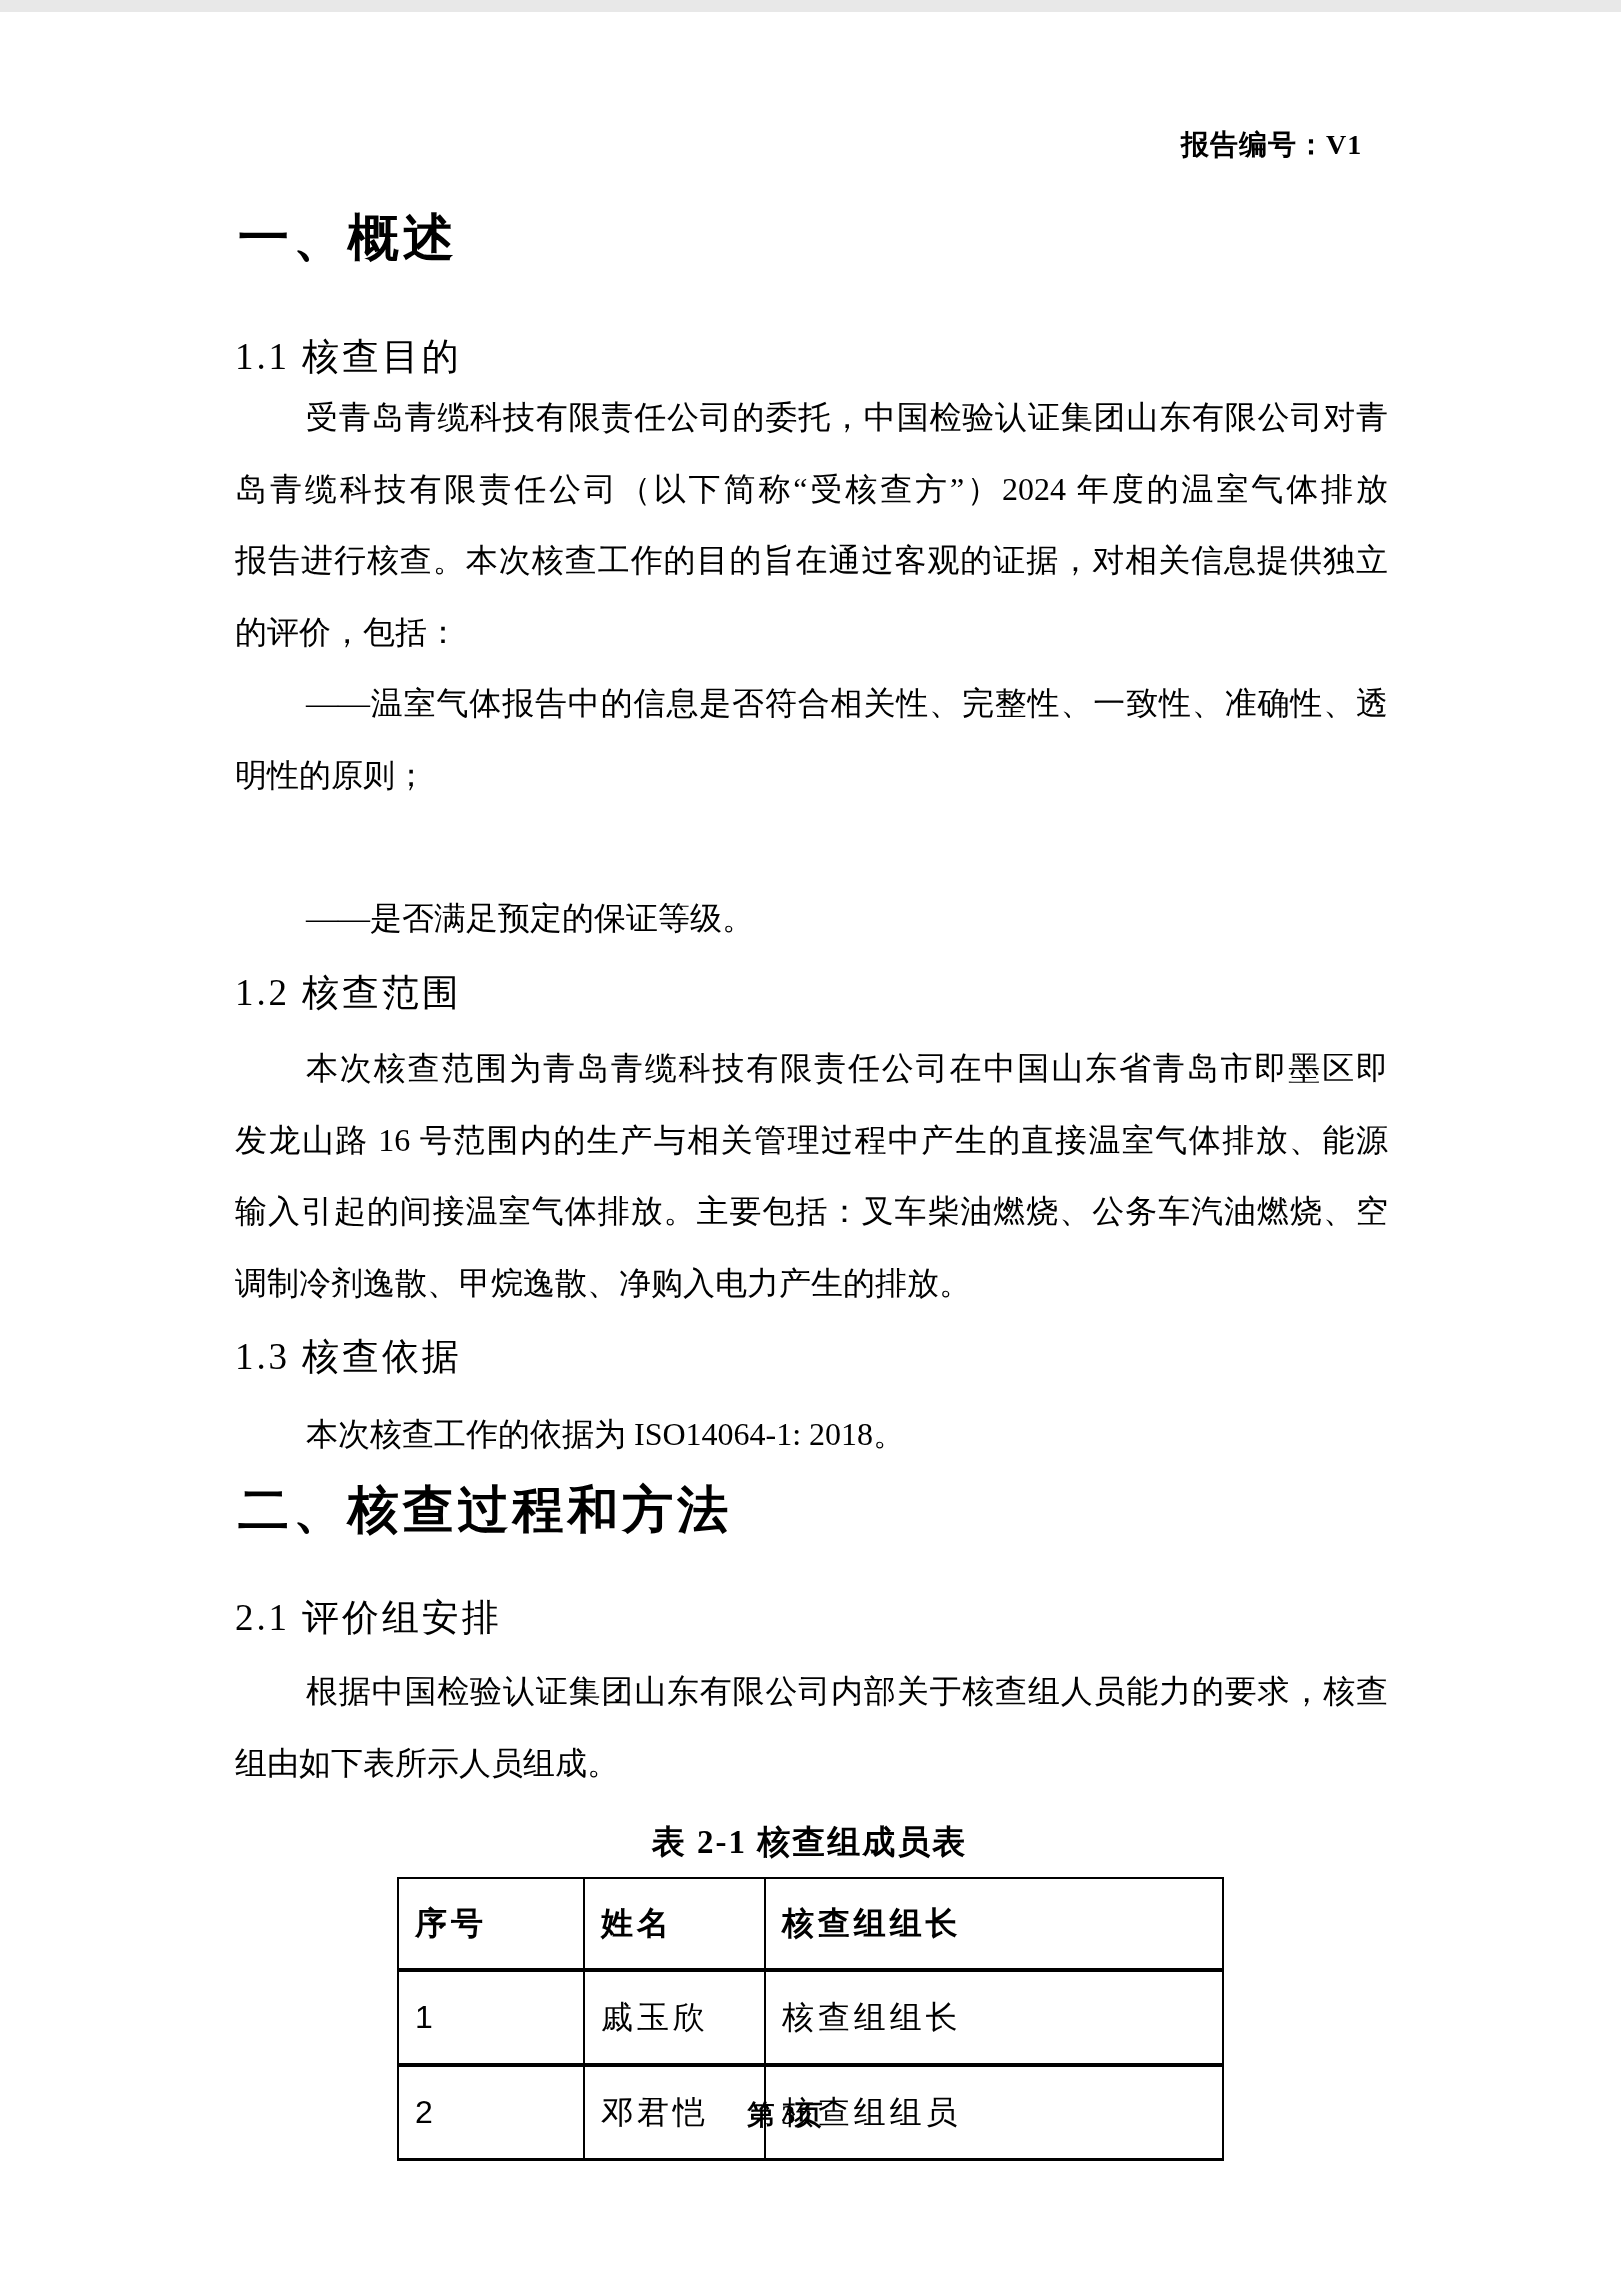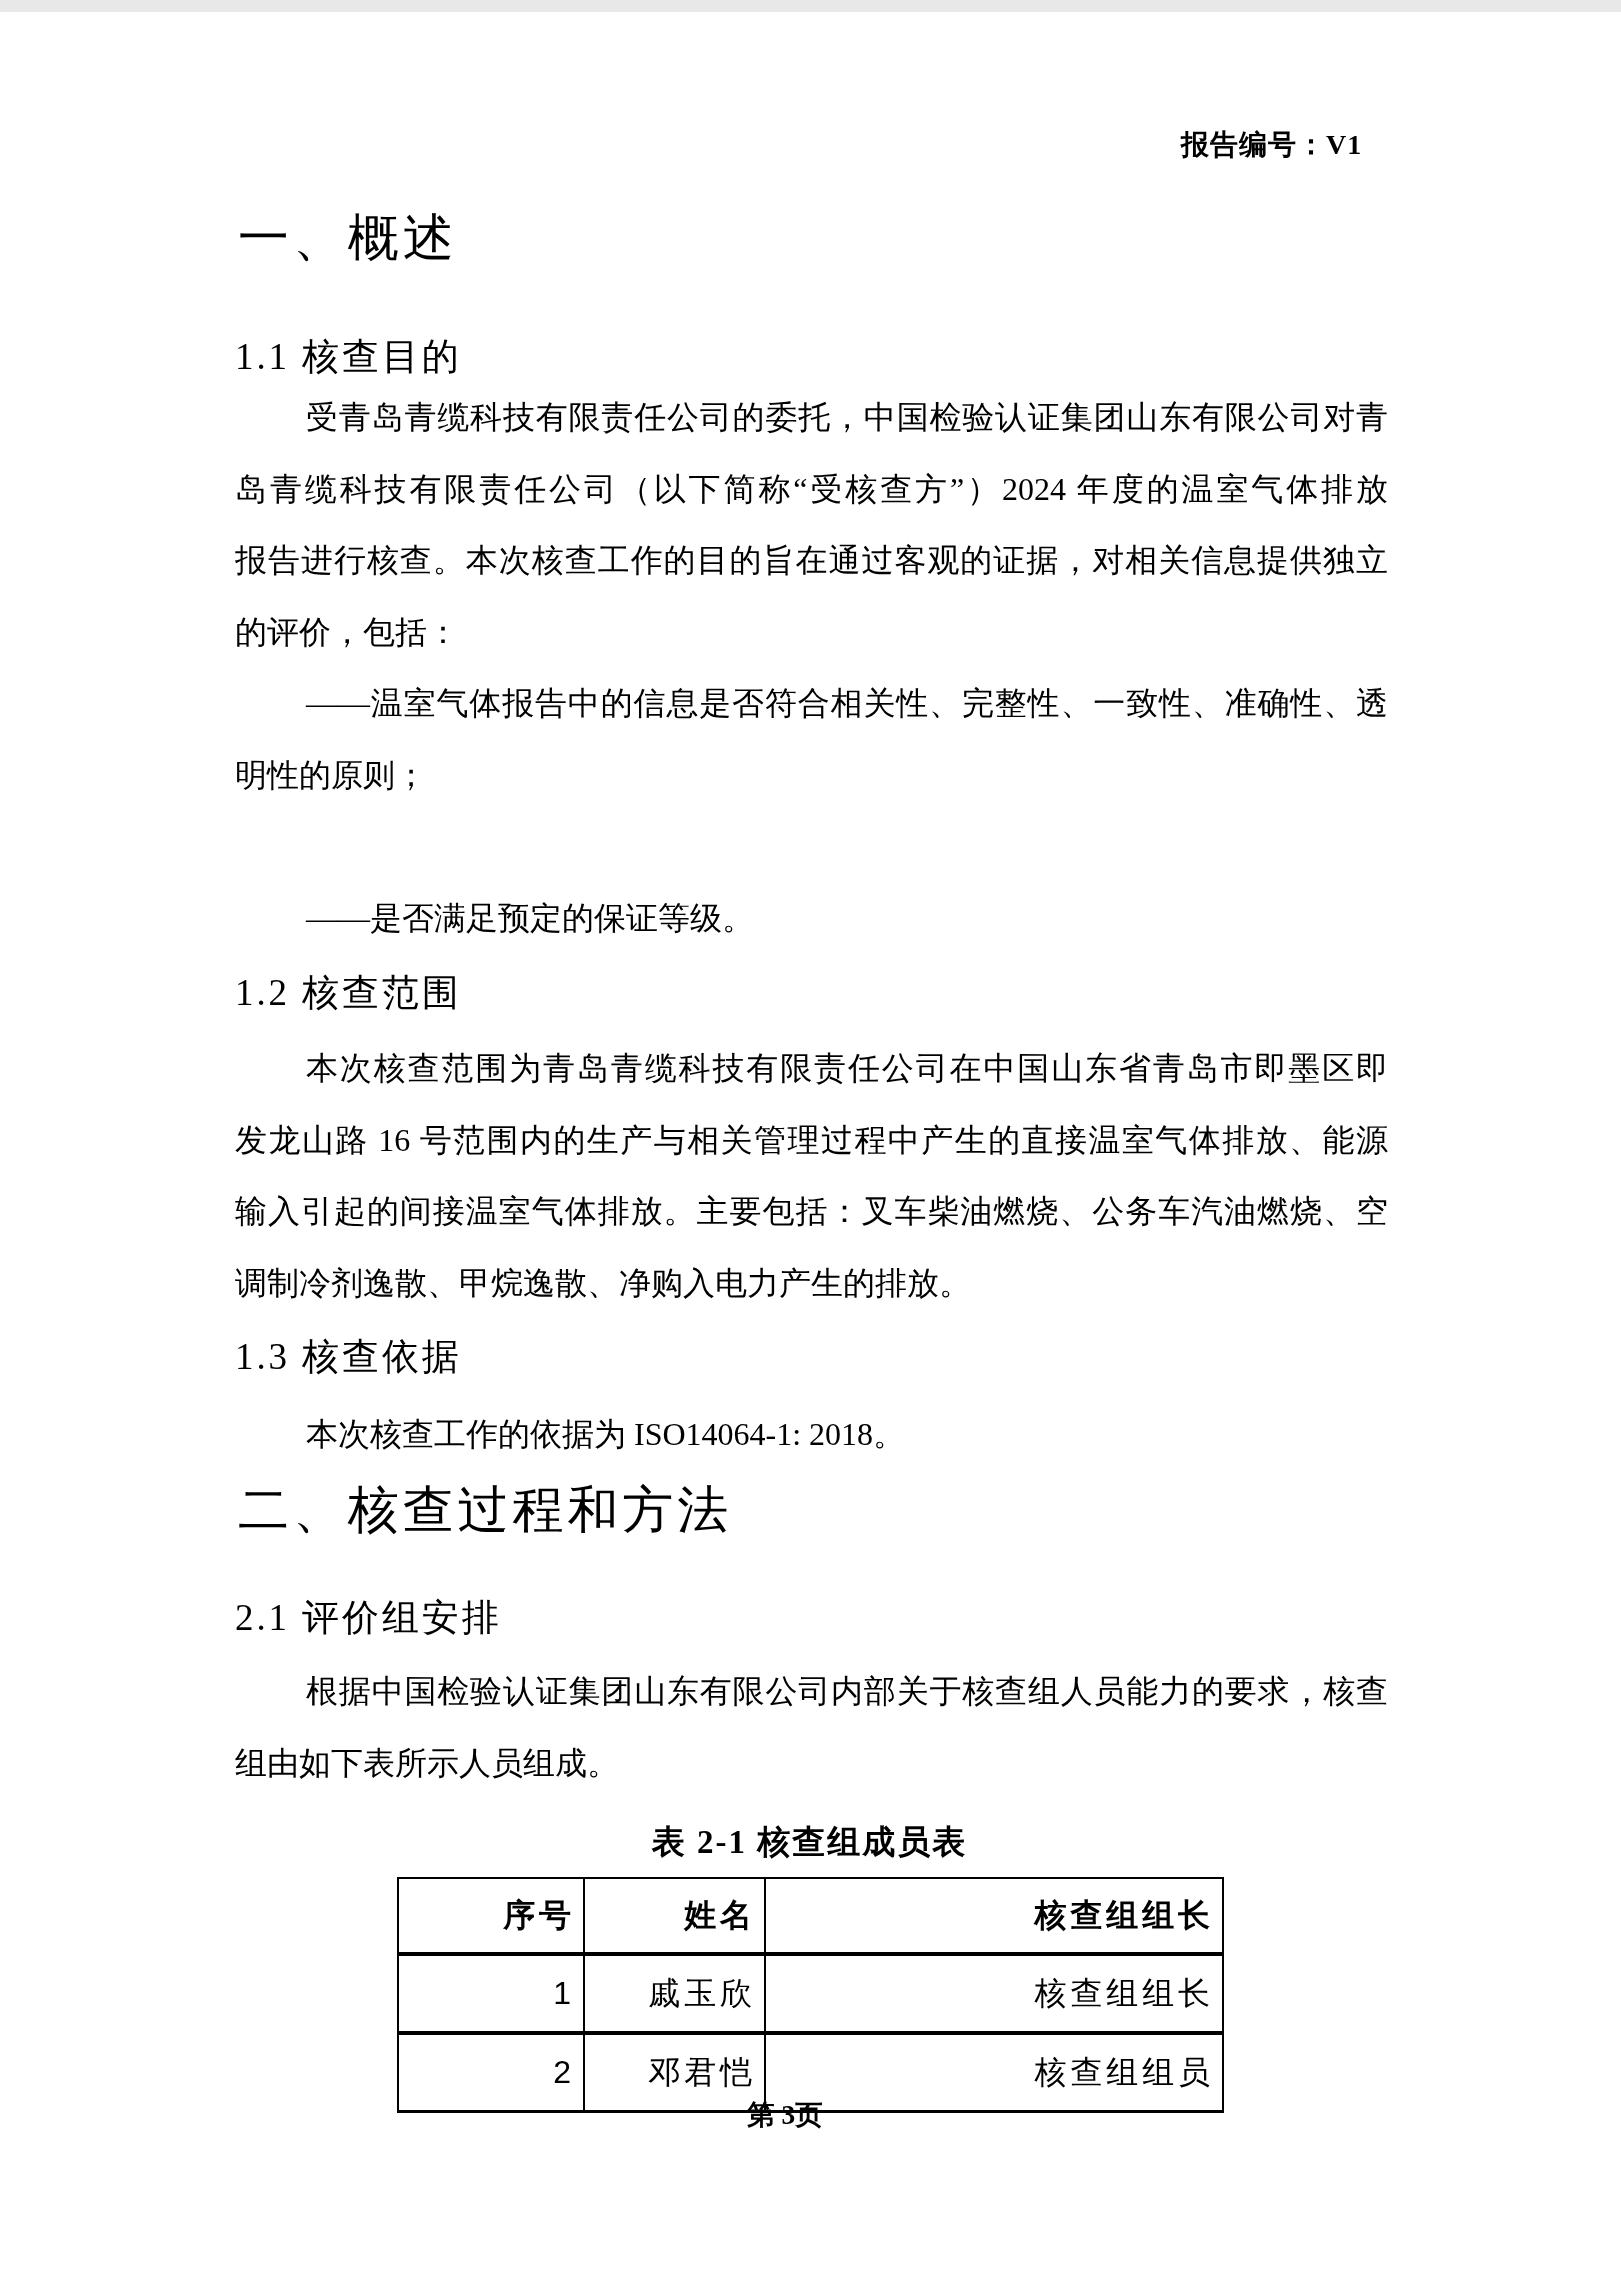--- a/index.html
+++ b/index.html
@@ -13,21 +13,21 @@
     overflow:hidden;
   }
   .abs{position:absolute;}
   .report-no{
     top:115px;left:1181px;
     font-size:28px;font-weight:bold;line-height:35px;
     letter-spacing:1px;
   }
   .h1{
     left:238px;
-    font-size:51px;font-weight:normal;line-height:61px;
+    font-size:51px;font-weight:bold;line-height:61px;
     letter-spacing:3.9px;white-space:nowrap;
   }
   .h2{
     left:235px;
     font-size:37px;font-weight:normal;line-height:49px;
     letter-spacing:2.9px;white-space:nowrap;
   }
   .bl{
     left:235px;width:1153px;height:45px;line-height:45px;
     font-size:32px;
@@ -42,23 +42,23 @@
     letter-spacing:2px;
   }
   table.members{
     position:absolute;top:1865px;left:397px;
     width:825px;
     border-collapse:collapse;table-layout:fixed;
     font-size:32px;
   }
   table.members th,table.members td{
     border-left:2.9px solid #000;border-right:2.9px solid #000;
-    text-align:right;vertical-align:middle;
+    text-align:left;vertical-align:middle;
     letter-spacing:3.9px;
-    padding:8px;
+    padding:16px;
     overflow:hidden;
   }
   table.members th{
     border-top:2px solid #000;
     border-bottom:4.9px solid #000;
     height:57px;
     font-weight:bold;
   }
   table.members tbody tr:first-child td{
     border-bottom:4.9px solid #000;

